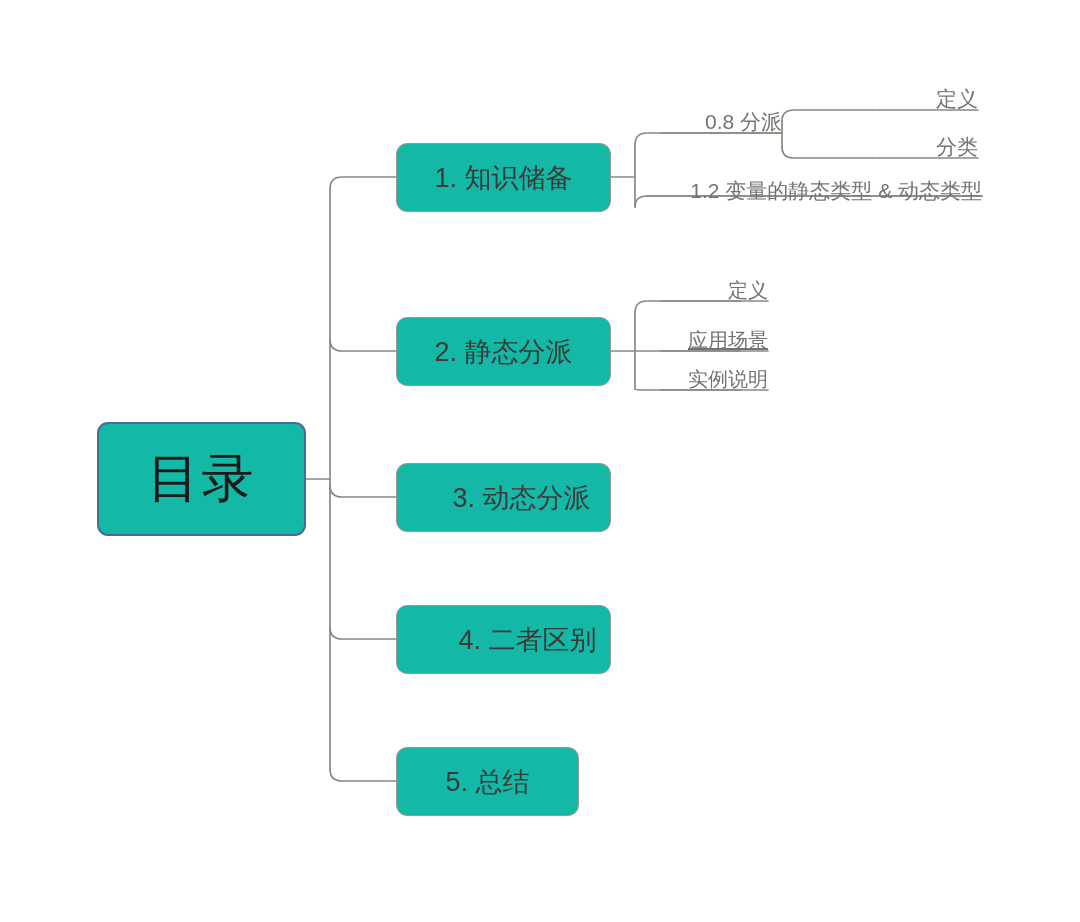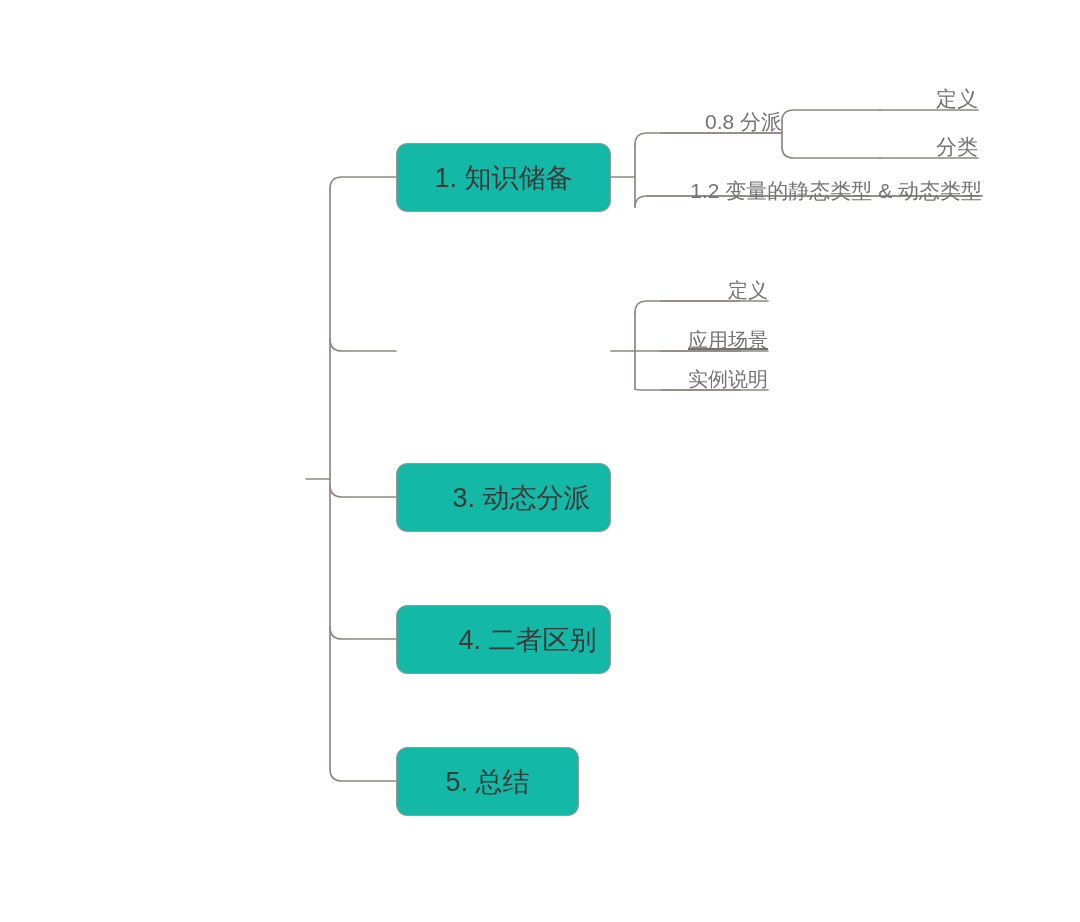--- a/index.html
+++ b/index.html
@@ -101,25 +101,31 @@
       <path d="M 880 110 L 978 110"></path>
       <path d="M 880 158 L 978 158"></path>
       <path d="M 647 196 L 982 196"></path>
       <path d="M 661 301 L 768 301"></path>
       <path d="M 661 351 L 768 351"></path>
       <path d="M 661 390 L 768 390"></path>
       <path d="M 661 133 L 782 133"></path>
     </g>
   </svg>
 
+  <div class="node root" style="left:97px; top:422px; width:209px; height:114px;">
+    <span>目录</span>
+  </div>
 
   <div class="node branch" style="left:396px; top:143px; width:215px; height:69px;">
     <span>1. 知识储备</span>
   </div>
 
+  <div class="node branch" style="left:396px; top:317px; width:215px; height:69px;">
+    <span>2. 静态分派</span>
+  </div>
 
   <div class="node branch" style="left:396px; top:463px; width:215px; height:69px;padding-left:36px;">
     <span>3. 动态分派</span>
   </div>
 
   <div class="node branch" style="left:396px; top:605px; width:215px; height:69px;padding-left:48px;">
     <span>4. 二者区别</span>
   </div>
 
   <div class="node branch" style="left:396px; top:747px; width:183px; height:69px;">

